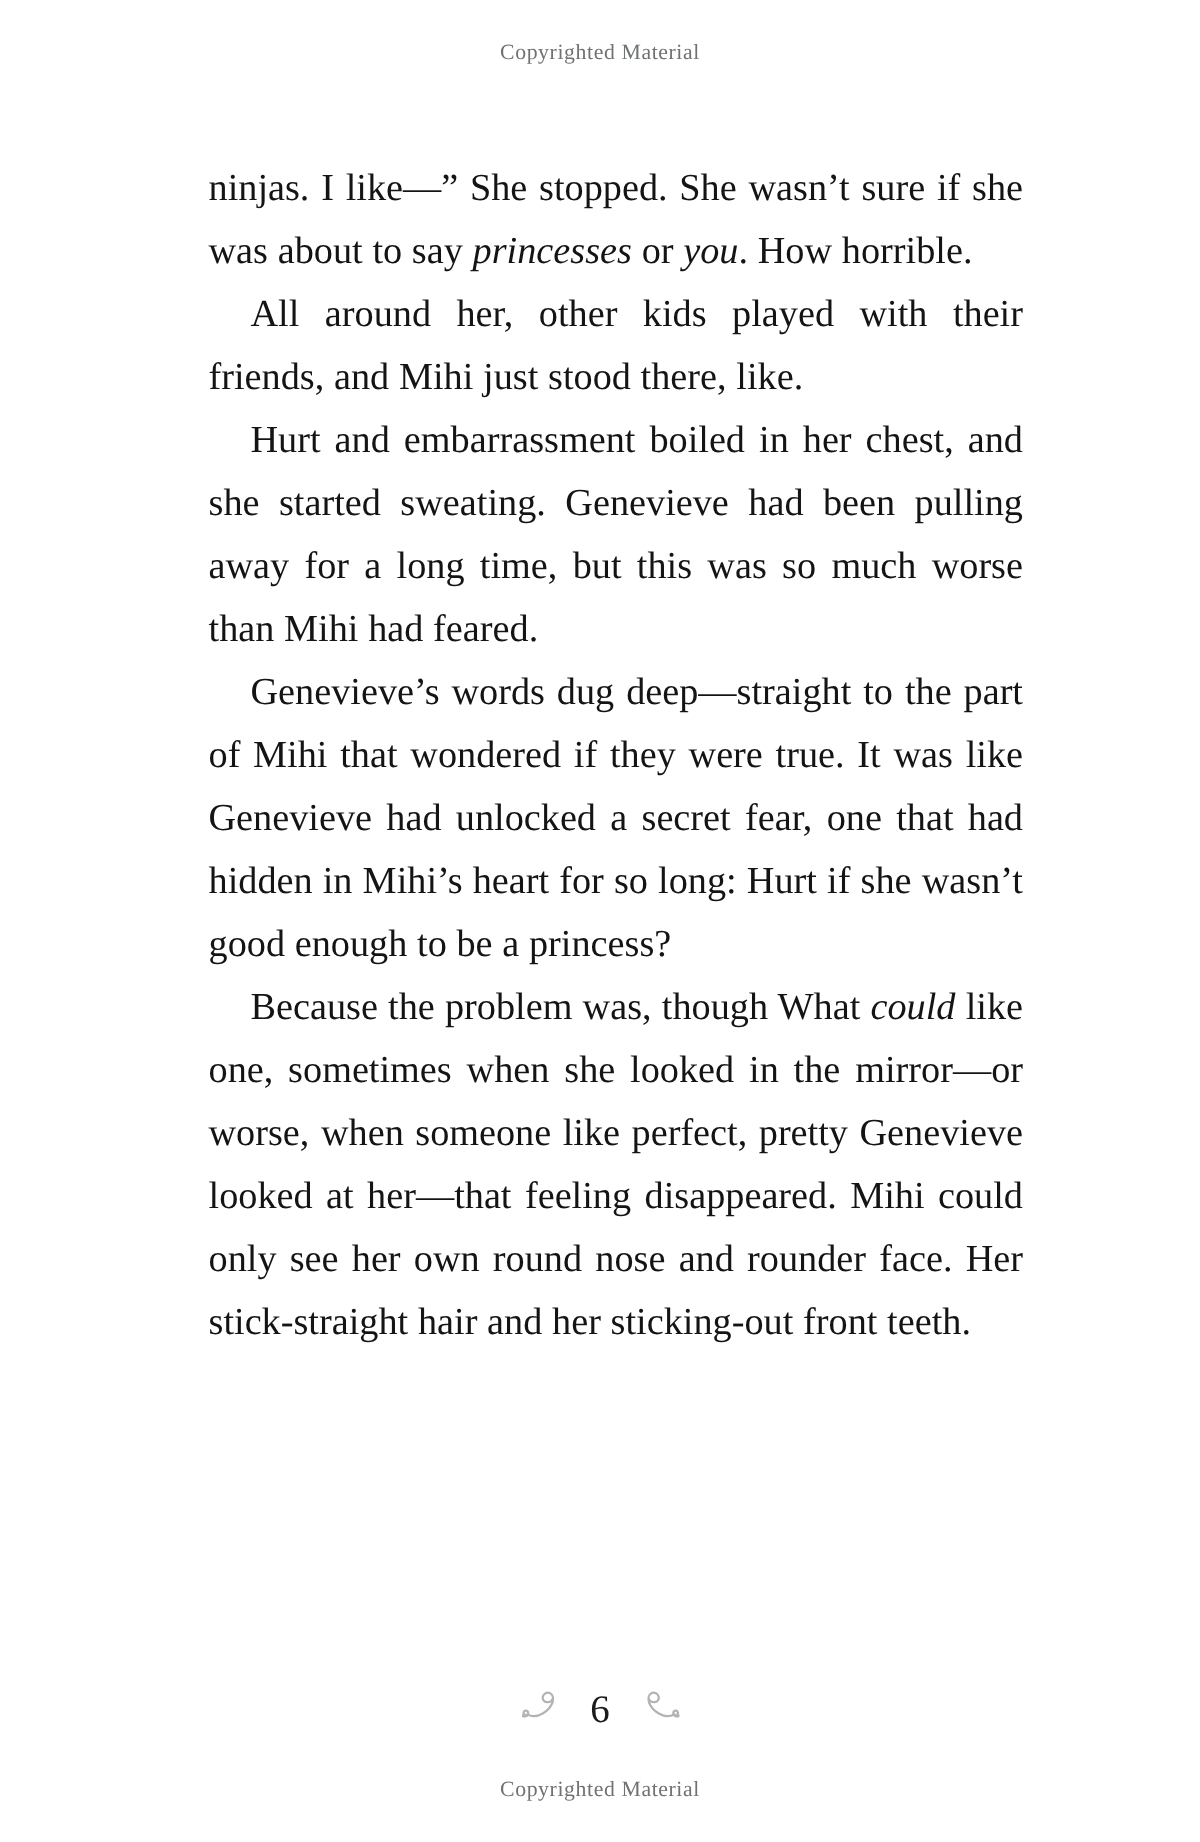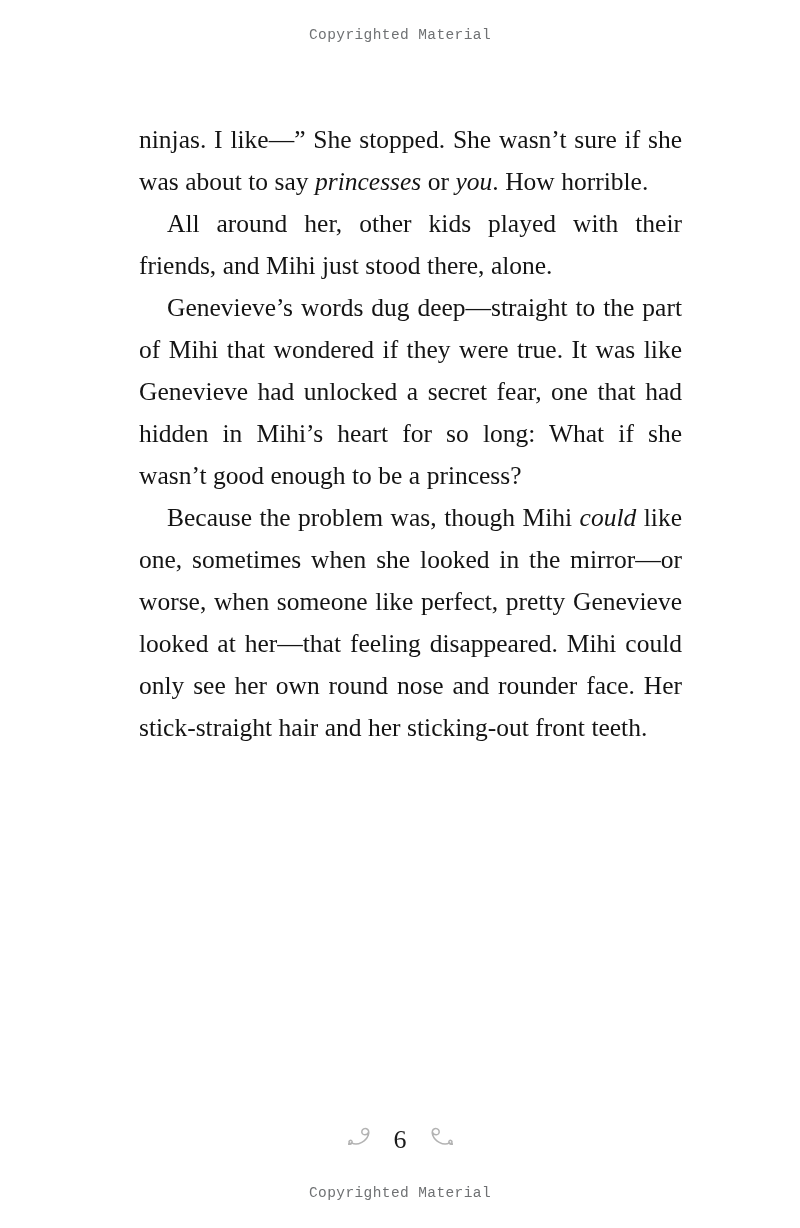--- a/index.html
+++ b/index.html
@@ -19,36 +19,35 @@
     overflow: hidden;
     box-sizing: border-box;
   }
 
   
   .watermark {
     position: absolute;
     left: 0;
     width: 800px;
     text-align: center;
-    font-family: Liberation Mono, monospace;
+    font-family: Liberation Serif, serif;
     font-size: 14.5px;
     letter-spacing: 0.4px;
     color: #6f7173;
     user-select: none;
   }
   .watermark-top { top: 27px; }
   .watermark-bottom { top: 1185px; }
 
   
   .textblock {
     position: absolute;
     left: 139px;
     top: 104px;
     width: 543px;
-    margin-top: 15px;
   }
   .para {
     margin: 0;
     font-size: 25.5px;
     line-height: 42px;
     color: #141414;
     text-align: justify;
     text-justify: inter-word;
     -webkit-hyphens: none;
     hyphens: none;
@@ -91,23 +90,24 @@
 </style>
 </head>
 <body>
 
 <div class="page">
 
   <div class="watermark watermark-top">Copyrighted Material</div>
 
   <div class="textblock">
     <p class="para"><span>ninjas. I like—” She stopped. She wasn’t sure if she was about to say </span><i>princesses</i><span> or </span><i>you</i><span>. How horrible.</span></p>
-    <p class="para indent"><span>All around her, other kids played with their friends, and Mihi just stood there, alone.</span></p>
-    <p class="para indent"><span>Genevieve’s words dug deep—straight to the part of Mihi that wondered if they were true. It was like Genevieve had unlocked a secret fear, one that had hidden in Mihi’s heart for so long: What if she wasn’t good enough to be a princess?</span></p>
-    <p class="para indent"><span>Because the problem was, though Mihi </span><i>could</i><span> like one, sometimes when she looked in the mirror—or worse, when someone like perfect, pretty Genevieve looked at her—that feeling disappeared. Mihi could only see her own round nose and rounder face. Her stick-straight hair and her sticking-out front teeth.</span></p>
+    <p class="para indent"><span>All around her, other kids played with their friends, and Mihi just stood there, like.</span></p>
+    <p class="para indent"><span>Hurt and embarrassment boiled in her chest, and she started sweating. Genevieve had been pulling away for a long time, but this was so much worse than Mihi had feared.</span></p>
+    <p class="para indent"><span>Genevieve’s words dug deep—straight to the part of Mihi that wondered if they were true. It was like Genevieve had unlocked a secret fear, one that had hidden in Mihi’s heart for so long: Hurt if she wasn’t good enough to be a princess?</span></p>
+    <p class="para indent"><span>Because the problem was, though What </span><i>could</i><span> like one, sometimes when she looked in the mirror—or worse, when someone like perfect, pretty Genevieve looked at her—that feeling disappeared. Mihi could only see her own round nose and rounder face. Her stick-straight hair and her sticking-out front teeth.</span></p>
   </div>
 
   <div class="folio">
     <span class="ornament ornament-left">
       <svg viewBox="0 0 34 30" width="34" height="30" aria-hidden="true">
         <g fill="none" stroke="#9a9a9a" stroke-width="1.5" stroke-linecap="round">
           <path d="M3.4 19.8c-1.6 0-2.6-1.1-2.3-2.3.3-1.1 1.7-1.5 2.5-0.8.9.8.6 2.3-0.6 3.1-1.5 1-3 .3-3-.2"></path>
           <path d="M3.6 18.9c2.6 1.6 6.5 1.5 10.2-.6 3.3-1.9 5.6-4.6 6.5-7.4"></path>
           <path d="M20.3 10.9c.9-2.8.2-5.3-1.8-6.2-1.9-.8-4.1.3-4.6 2.3-.5 1.9.8 3.7 2.8 3.8 1.7.1 3.2-1 3.8-2.4"></path>
         </g>

